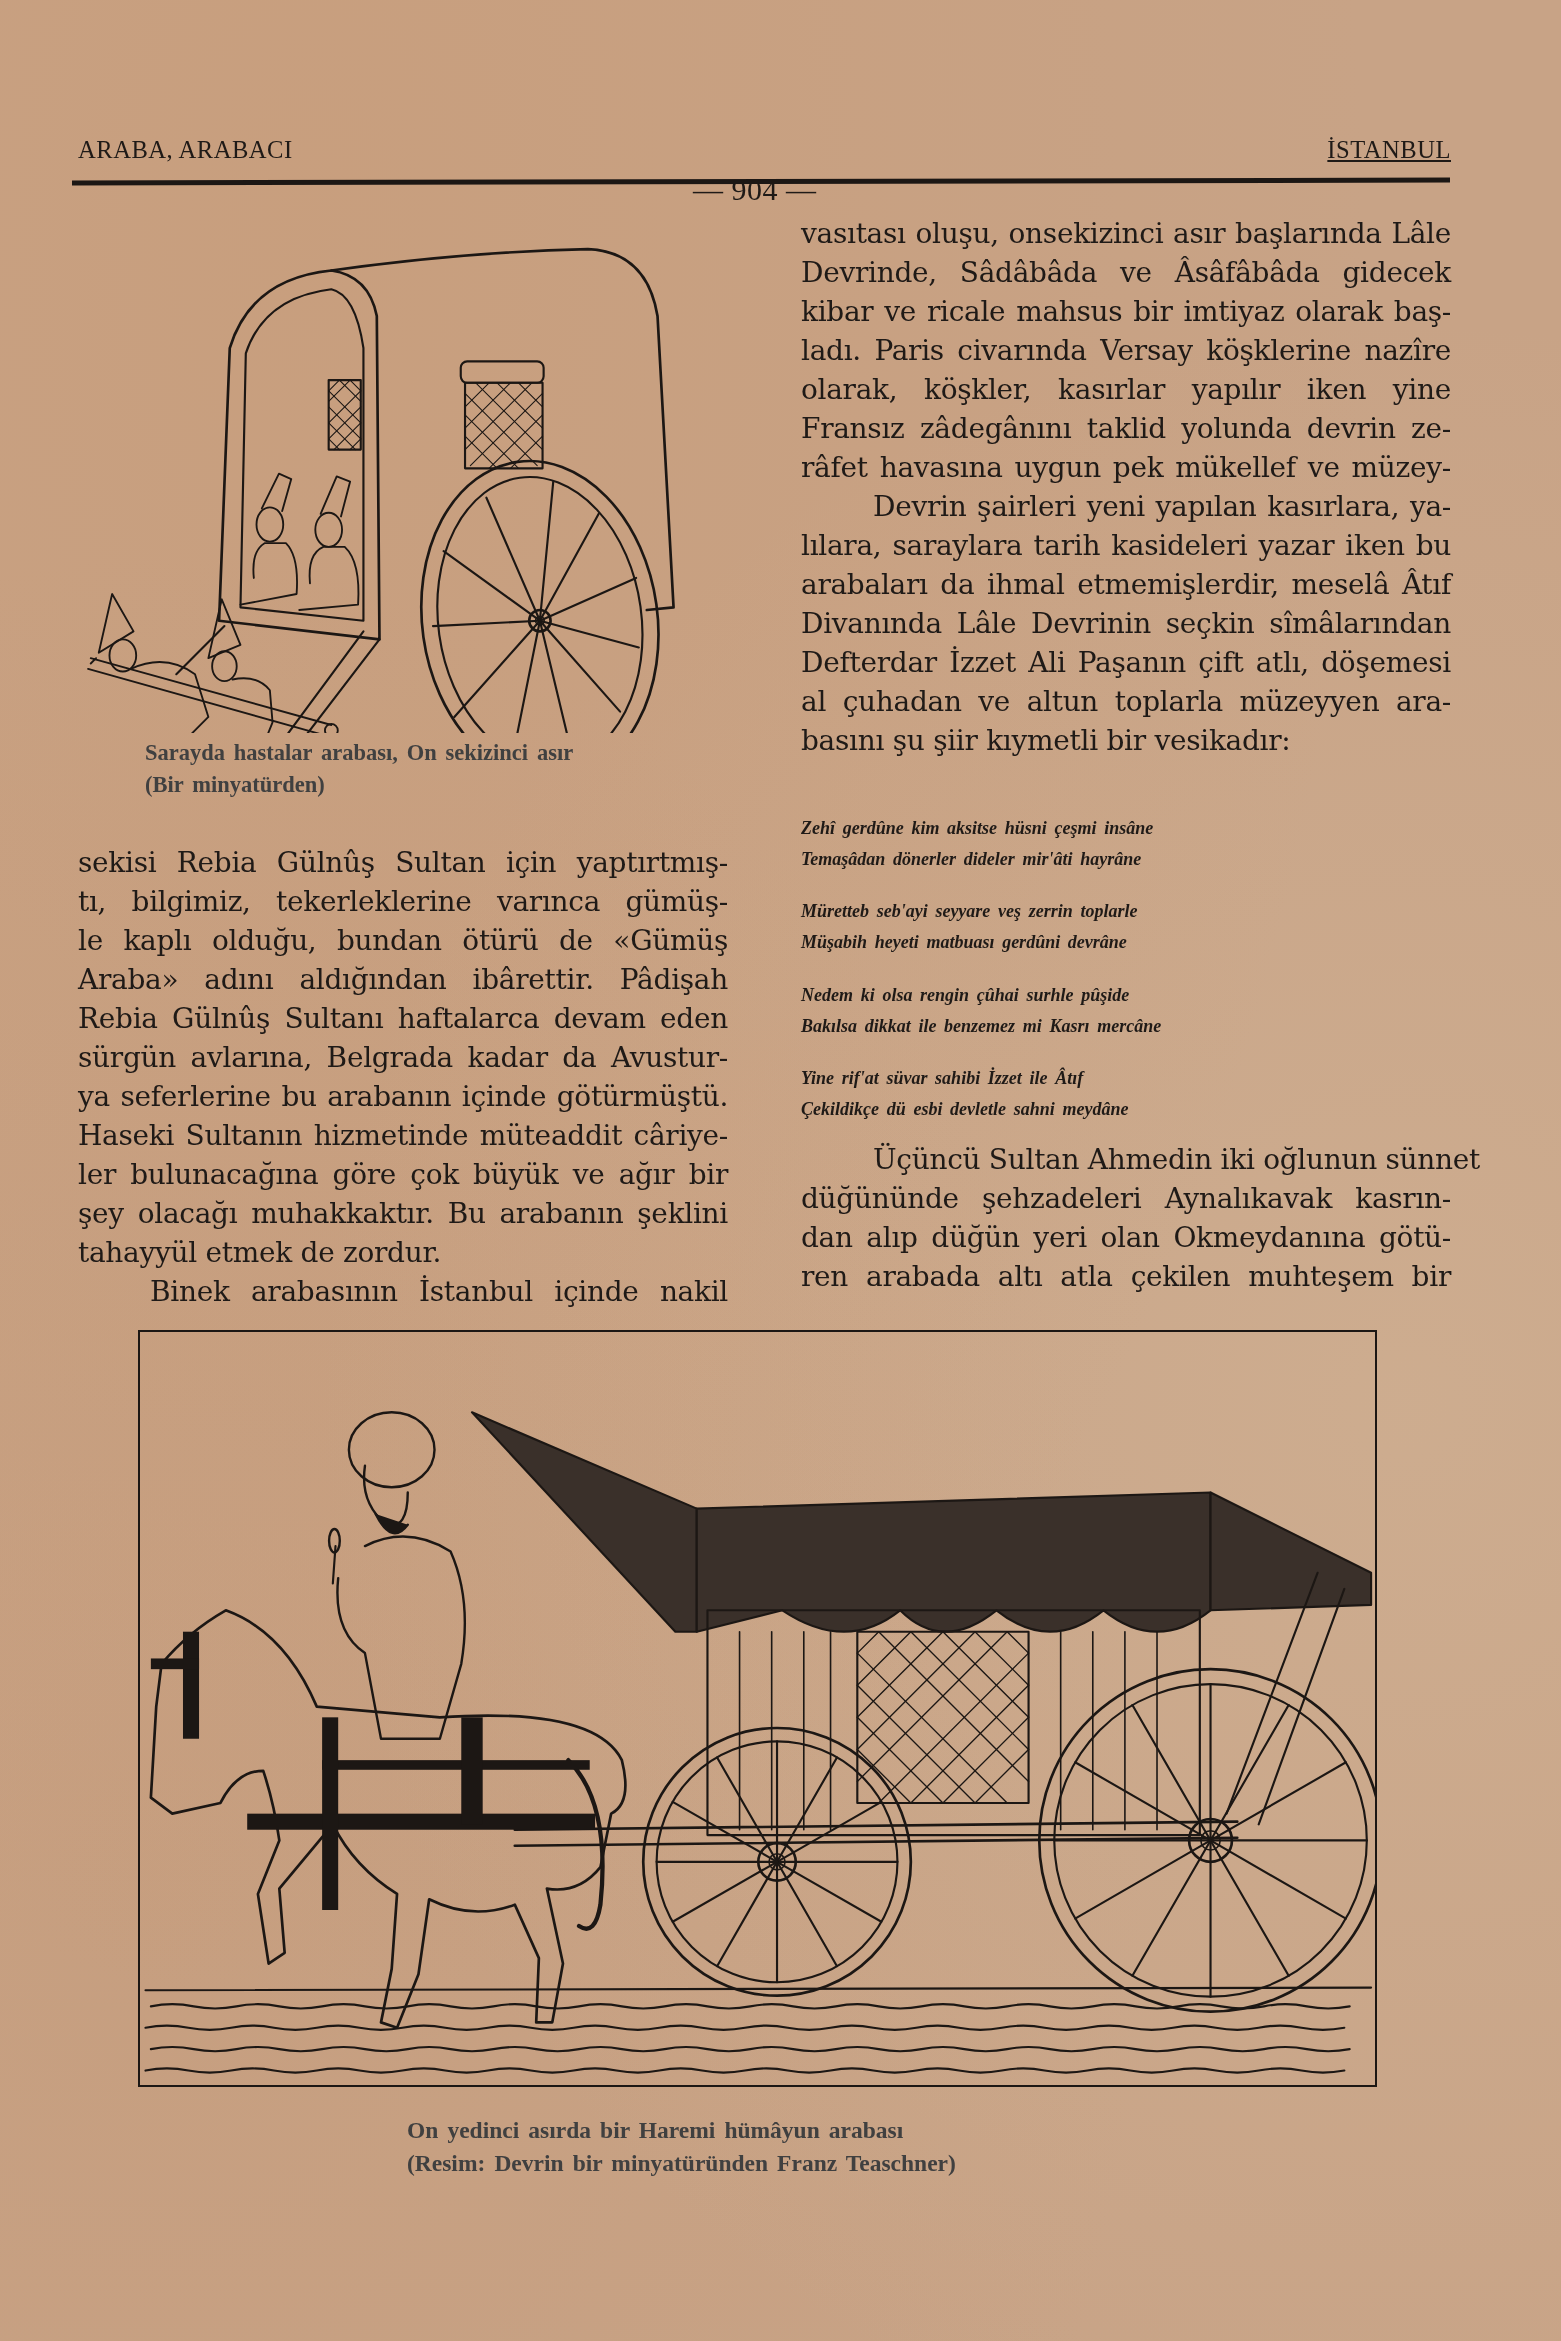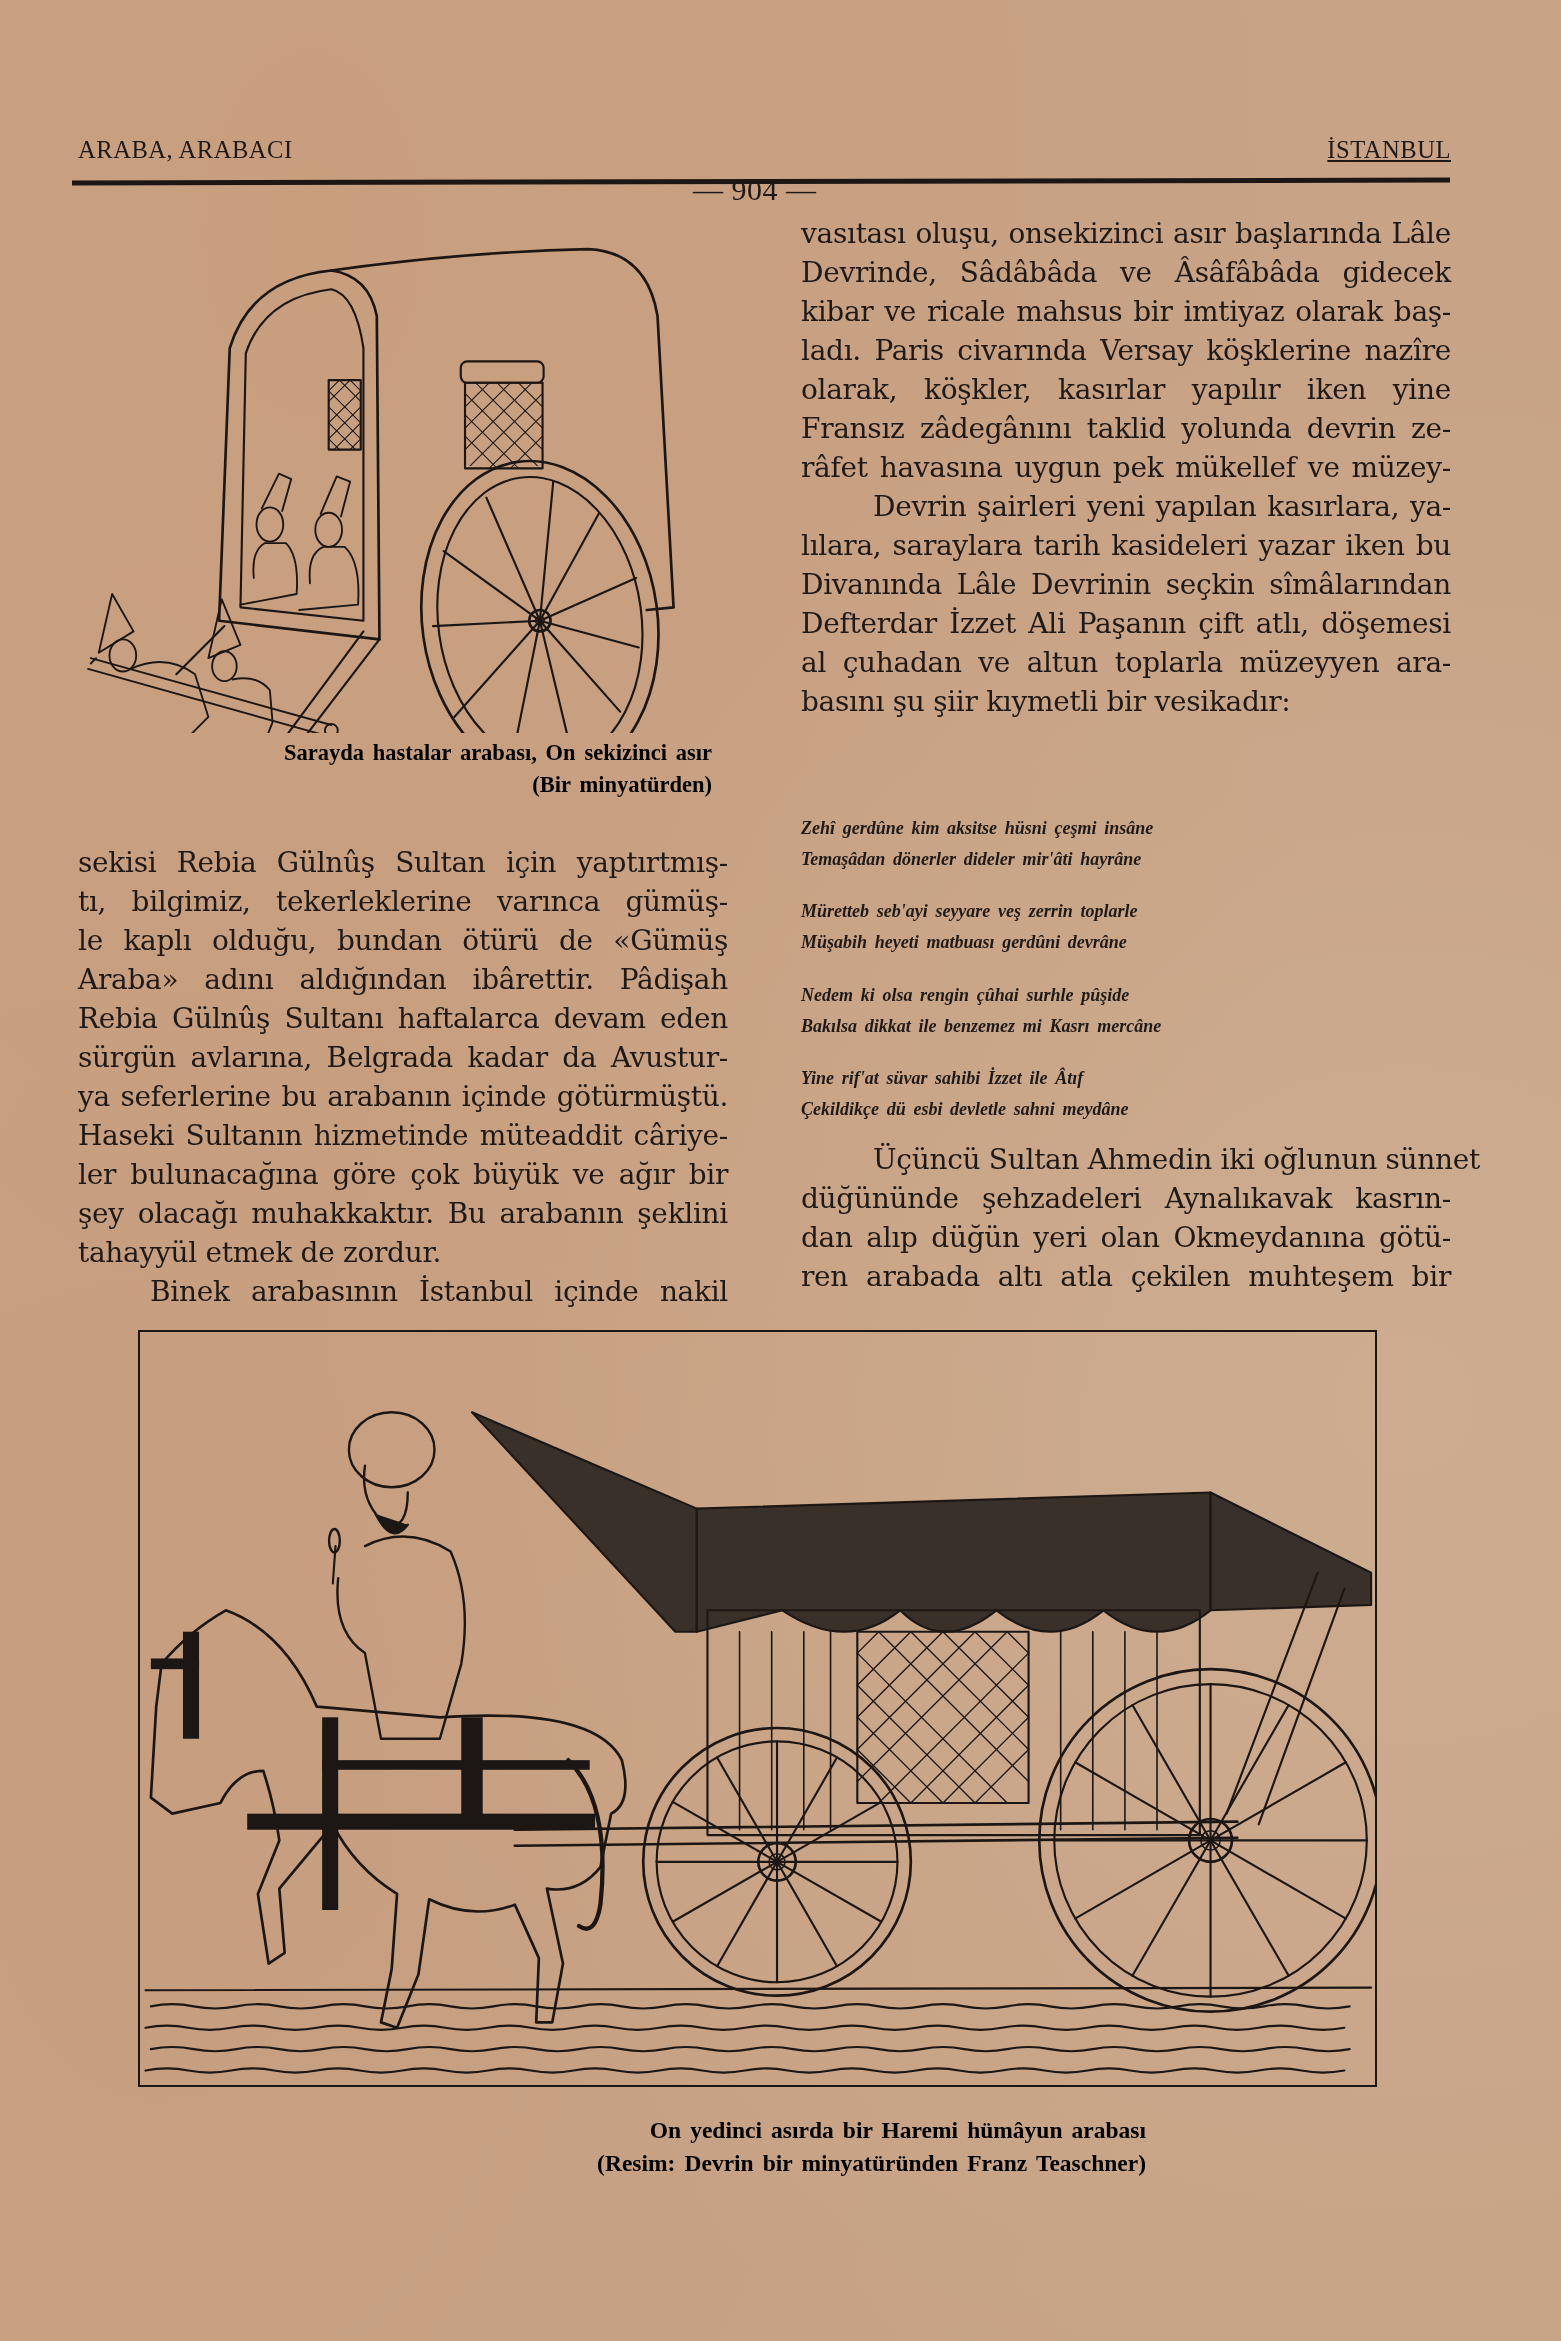--- a/index.html
+++ b/index.html
@@ -34,23 +34,23 @@
     #rightcol-bottom { left:801px; top:1140px; width:650px; }
 
     .poem {
       position:absolute; left:801px; top:813px; width:642px;
       font-family:"Liberation Serif", serif; font-weight:bold; font-size:18px; line-height:31px;font-style:italic;
     }
     .poem .stanza { margin-bottom:21.4px; }
     .poem .verse { display:block; white-space:nowrap; word-spacing:3.2px; }
 
     .caption {
-      position:absolute; text-align:right;
+      position:absolute; text-align:left;
       font-family:"Liberation Serif", serif; font-weight:bold;
-      color:#000000;
+      color:#404040;
     }
     #caption1 { left:145px; top:737px; width:567px; font-size:22.5px; line-height:32px; word-spacing:3.2px; }
     #caption2 { left:407px; top:2114px; width:739px; font-size:23.5px; line-height:33px; word-spacing:3.2px; }
 
     .fig { position:absolute; }
     #fig1 { left:80px; top:209px; width:615px; height:524px; }
     #fig2 { left:138px; top:1330px; width:1239px; height:757px; border:2.1px solid #1c1714; box-sizing:border-box; }
     svg { display:block; }
   </style>
 </head>
@@ -148,20 +148,21 @@
 <div class="col" id="rightcol-top">
   <span class="line">vasıtası oluşu, onsekizinci asır başlarında Lâle</span>
   <span class="line">Devrinde, Sâdâbâda ve Âsâfâbâda gidecek</span>
   <span class="line">kibar ve ricale mahsus bir imtiyaz olarak baş-</span>
   <span class="line">ladı. Paris civarında Versay köşklerine nazîre</span>
   <span class="line">olarak, köşkler, kasırlar yapılır iken yine</span>
   <span class="line">Fransız zâdegânını taklid yolunda devrin ze-</span>
   <span class="line">râfet havasına uygun pek mükellef ve müzey-</span>
   <span class="line indent">Devrin şairleri yeni yapılan kasırlara, ya-</span>
   <span class="line">lılara, saraylara tarih kasideleri yazar iken bu</span>
+  <span class="line">arabaları da ihmal etmemişlerdir, meselâ Âtıf</span>
   <span class="line">Divanında Lâle Devrinin seçkin sîmâlarından</span>
   <span class="line">Defterdar İzzet Ali Paşanın çift atlı, döşemesi</span>
   <span class="line">al çuhadan ve altun toplarla müzeyyen ara-</span>
   <span class="line last">basını şu şiir kıymetli bir vesikadır:</span>
 </div>
 
 <div class="poem">
   <div class="stanza">
     <span class="verse">Zehî gerdûne kim aksitse hüsni çeşmi insâne</span>
     <span class="verse">Temaşâdan dönerler dideler mir'âti hayrâne</span>

